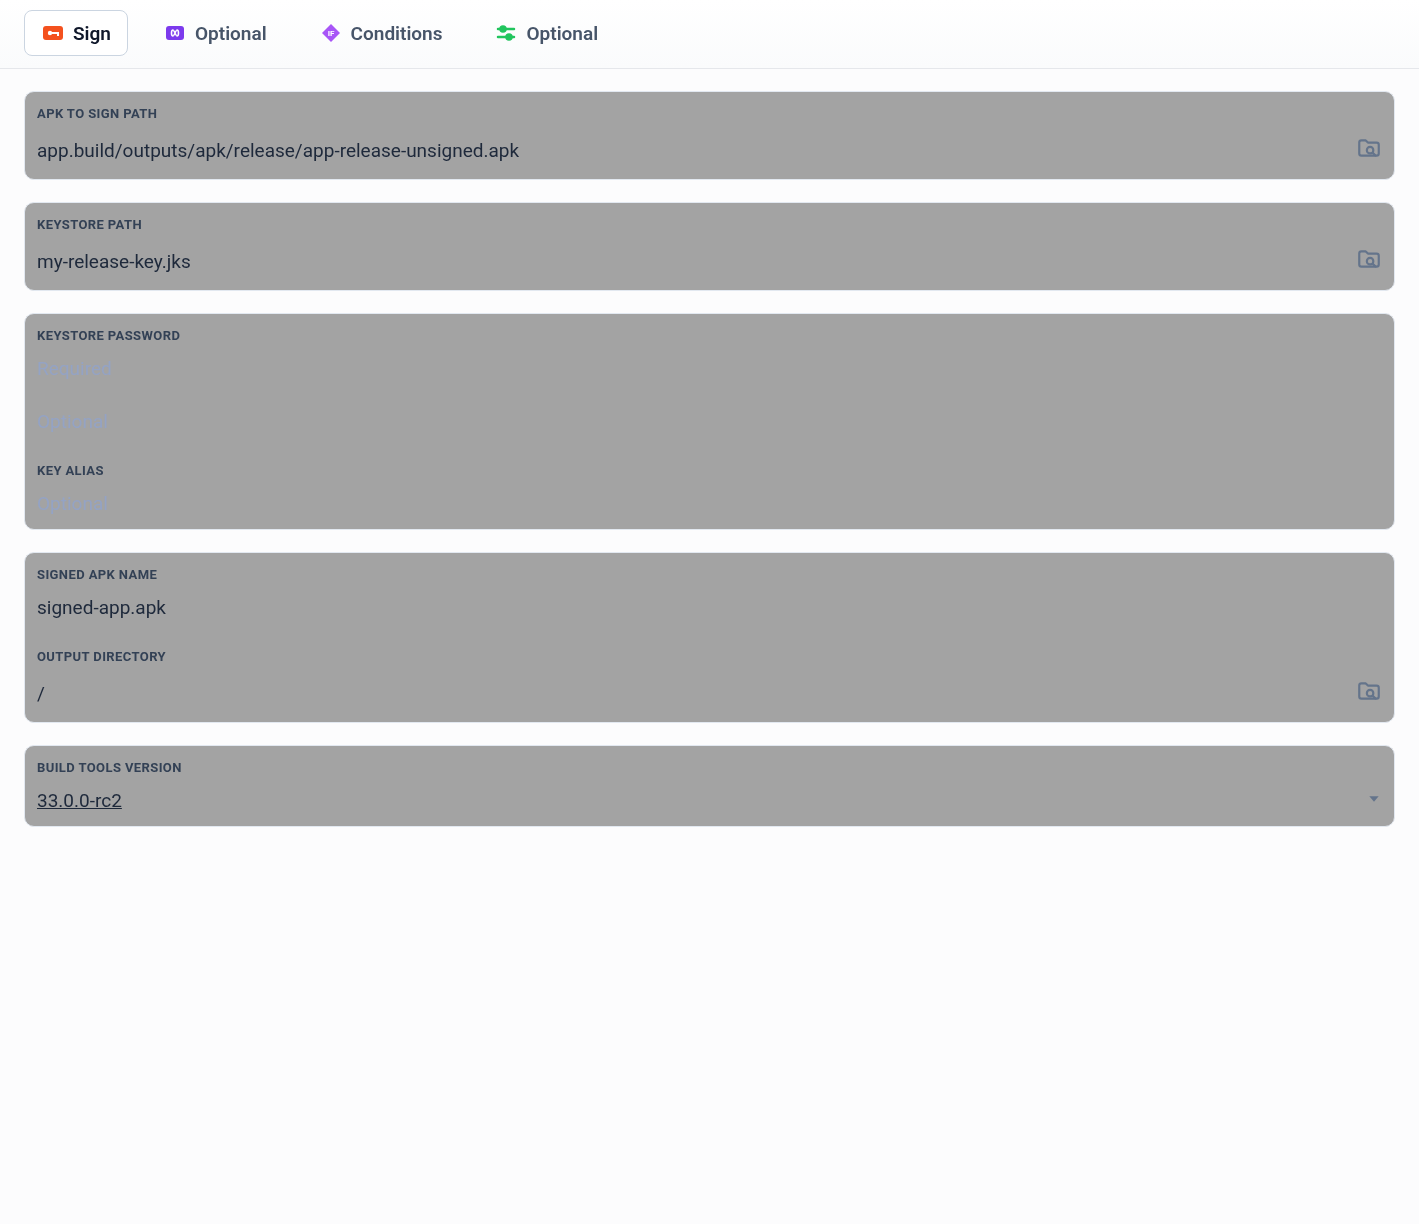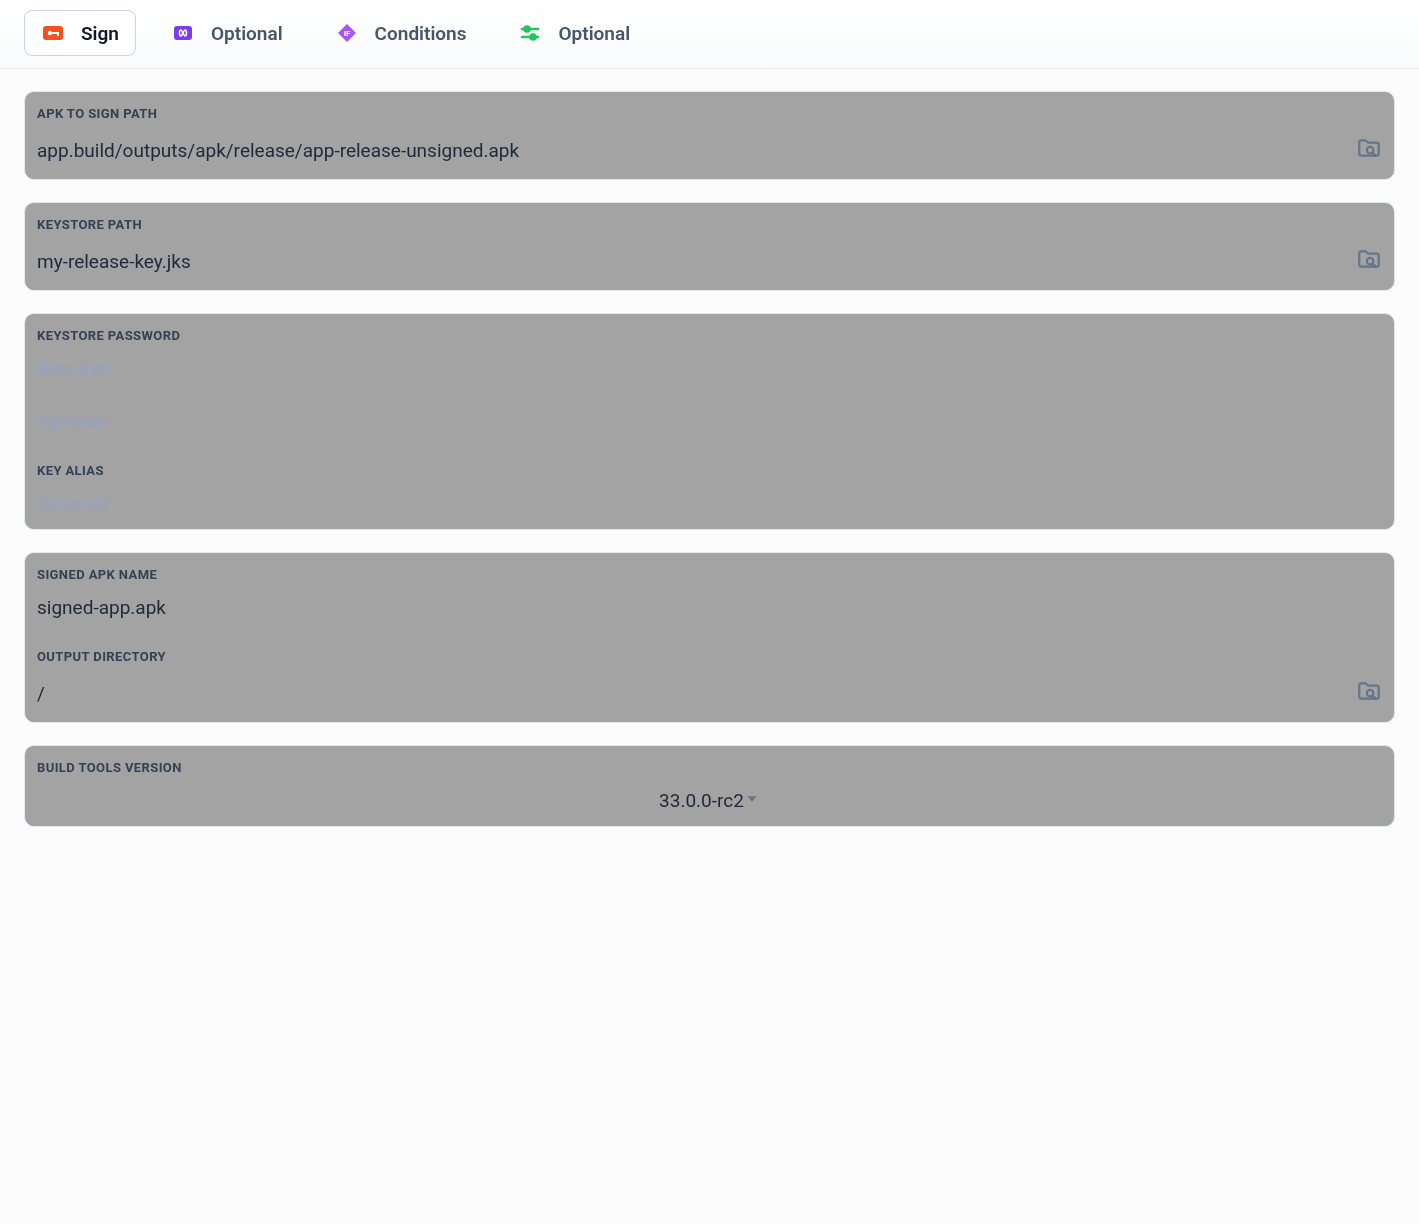--- a/index.html
+++ b/index.html
@@ -16,21 +16,21 @@
     .tabs {
       display: flex;
       gap: 18px;
       padding: 10px 24px 0 24px;
       border-bottom: 1px solid #e5e7eb;
       background: linear-gradient(#ffffff, #fafbfc);
     }
     .tab {
       display: flex;
       align-items: center;
-      gap: 16px;
+      gap: 8px;
       padding: 10px 16px;
       border-radius: 8px;
       cursor: pointer;
       font-size: 19px;
       font-weight: 600;
       color: #475569;
       border: 1px solid transparent;
       margin-bottom: 12px;
     }
     .tab.active {
@@ -88,21 +88,22 @@
       color: #94a3c4;
     }
     .browse-icon {
       color: #64748b;
       flex-shrink: 0;
       cursor: pointer;
     }
     .select-row {
       display: flex;
       align-items: center;
-      justify-content: center;
+      justify-content: space-between;
+      text-decoration: underline;
     }
     .select-value {
       font-size: 19px;
       color: #1e293b;
     }
     .chevron {
       color: #64748b;
     }
   </style>
 </head>

